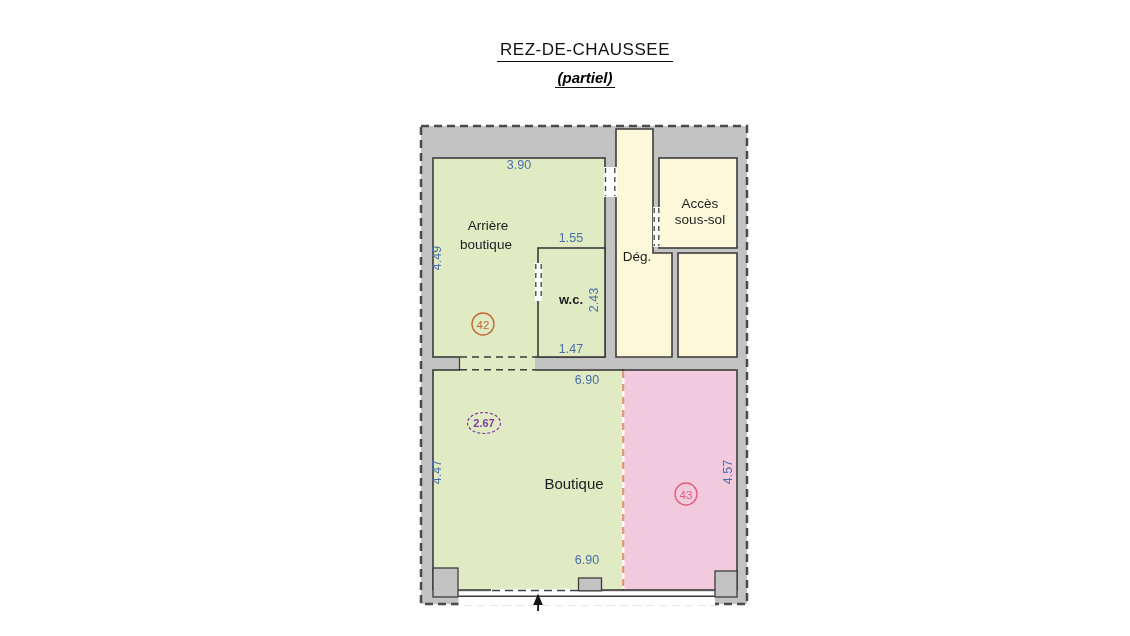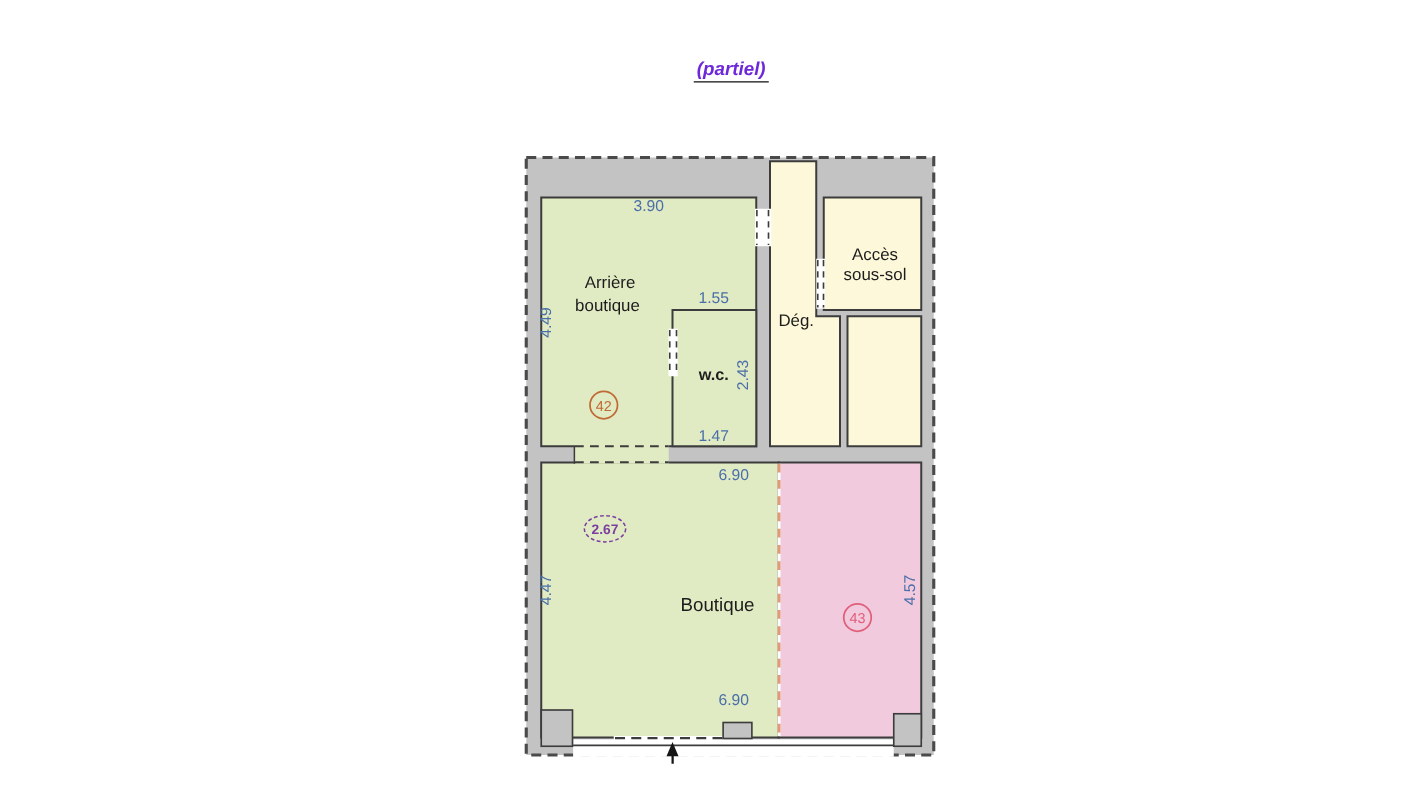--- a/index.html
+++ b/index.html
@@ -2,38 +2,39 @@
 <html><head>
 <meta charset="utf-8">
 <style>
   html,body{margin:0;padding:0;background:#fff;}
   #stage{position:relative;width:1130px;height:636px;background:#ffffff;overflow:hidden;
          font-family:"Liberation Sans", sans-serif;}
   #titles{position:absolute;left:400px;top:40px;width:370px;text-align:center;}
   #titles .main{display:inline-block;font-size:17px;letter-spacing:.5px;color:#111;
                 border-bottom:1.6px solid #111;padding:0 3px 1px 3px;}
   #titles .sub{display:inline-block;margin-top:7px;font-size:15px;font-weight:bold;font-style:italic;
-               color:#6d28d9;border-bottom:1.6px solid #111;padding:0 2px 1px 2px;text-align:center;}
+               color:#000000;border-bottom:1.6px solid #111;padding:0 2px 1px 2px;text-align:center;}
   svg{position:absolute;left:0;top:0;}
   .room{stroke:#3c3c3c;stroke-width:1.6;}
   .thin{stroke:#3c3c3c;stroke-width:1.3;}
   .lbl{font-size:13.5px;fill:#1c1c1c;}
   .lbl-big{font-size:15px;fill:#1c1c1c;}
   .lbl-bold{font-size:13px;font-weight:bold;fill:#1c1c1c;}
   .dim{font-size:12.5px;}
   .mk{font-size:11.5px;}
   .mk267{font-size:11px;font-weight:bold;}
   text{text-anchor:middle;}
 </style>
 </head>
 <body>
 
 <div id="stage">
 
   <div id="titles">
+    <div><span class="main">REZ-DE-CHAUSSEE</span></div>
     <div><span class="sub">(partiel)</span></div>
   </div>
 
   <svg width="1130" height="636" viewBox="0 0 1130 636">
 
     <rect x="421" y="126" width="326" height="478" stroke="#4a4a4a" stroke-width="2.5" stroke-dasharray="8 5" fill="#c3c3c3"></rect>
 
     <rect class="room" x="433" y="158" width="172" height="199" fill="#e0eac3"></rect>
     <polygon class="room" points="616,129 653,129 653,253 672,253 672,357 616,357" fill="#fcf8d9"></polygon>
     <rect class="room" x="659" y="158" width="78" height="90" fill="#fcf8d9"></rect>

